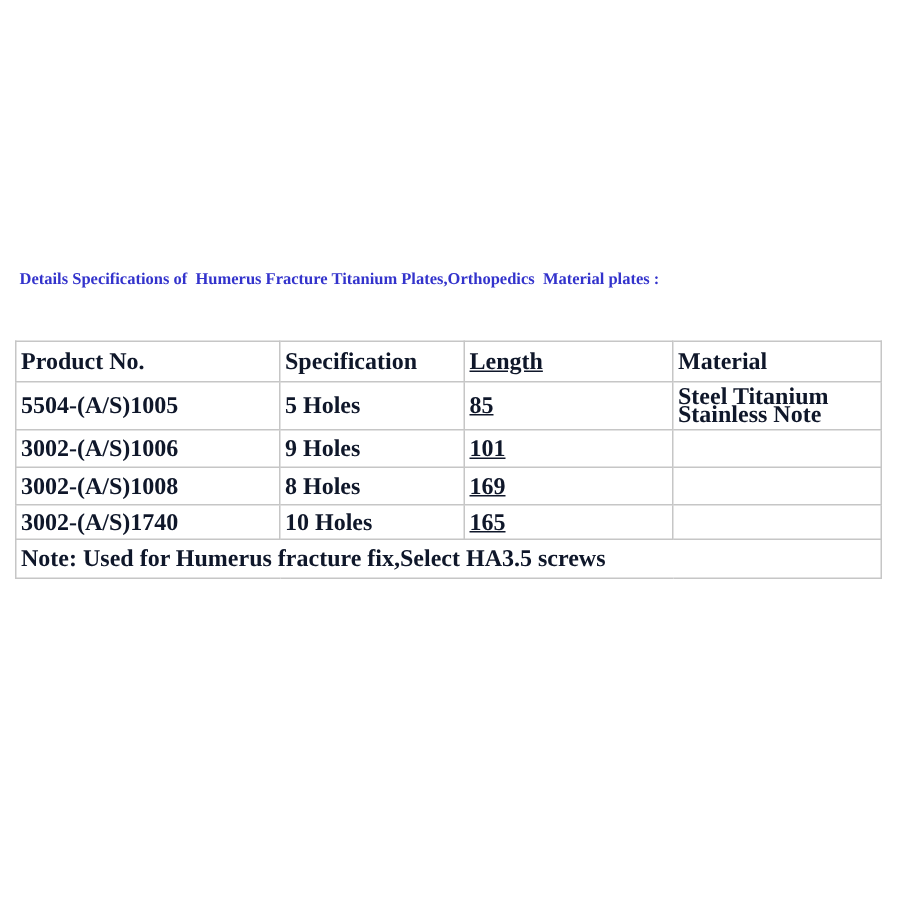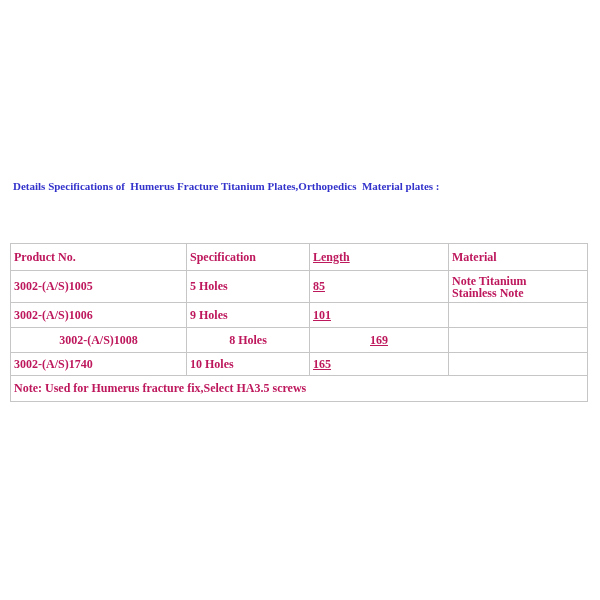--- a/index.html
+++ b/index.html
@@ -25,38 +25,37 @@
     white-space: pre-wrap;
     line-height: 13px;
   }
   table.spec {
     position: absolute;
     left: 10px;
     top: 227px;
     width: 577px;
     border-collapse: collapse;
     table-layout: fixed;
-    font-size: 12px;
+    font-size: 16px;
     font-weight: bold;
-    color: #be185d;
+    color: #0f172a;
     line-height: 13px;
-    margin-top: 16px;
   }
   table.spec th, table.spec td {
     border: 1px solid #c6c6c6;
     padding: 1px 3px;
     text-align: left;
     vertical-align: middle;
     overflow: hidden;
   }
   tr.r-head  th { height: 24px; }
   tr.r0 td { height: 29px; }
   tr.r1 td { height: 22px; }
   tr.r2 td { height: 21px; }
-  tr.r3 td { height: 22px; text-align: center; }
+  tr.r3 td { height: 22px; }
   tr.r4 td { height: 20px; }
   tr.rnote td { height: 23px; }
   .len {
     text-align: center;
     padding-right: 58px;
     text-decoration: underline;
   }
   .mat div { line-height: 12px; }
 </style>
 </head>
@@ -76,25 +75,25 @@
     <thead>
       <tr class="r-head">
         <th>Product No.</th>
         <th>Specification</th>
         <th class="len">Length</th>
         <th>Material</th>
       </tr>
     </thead>
     <tbody>
       <tr class="r0">
-        <td>3002-(A/S)1005</td>
+        <td>5504-(A/S)1005</td>
         <td>5 Holes</td>
         <td class="len">85</td>
         <td class="mat">
-          <div>Note Titanium</div>
+          <div>Steel Titanium</div>
           <div>Stainless Note</div>
         </td>
       </tr>
       <tr class="r1">
         <td>3002-(A/S)1006</td>
         <td>9 Holes</td>
         <td class="len">101</td>
         <td class="mat"></td>
       </tr>
       <tr class="r3">

